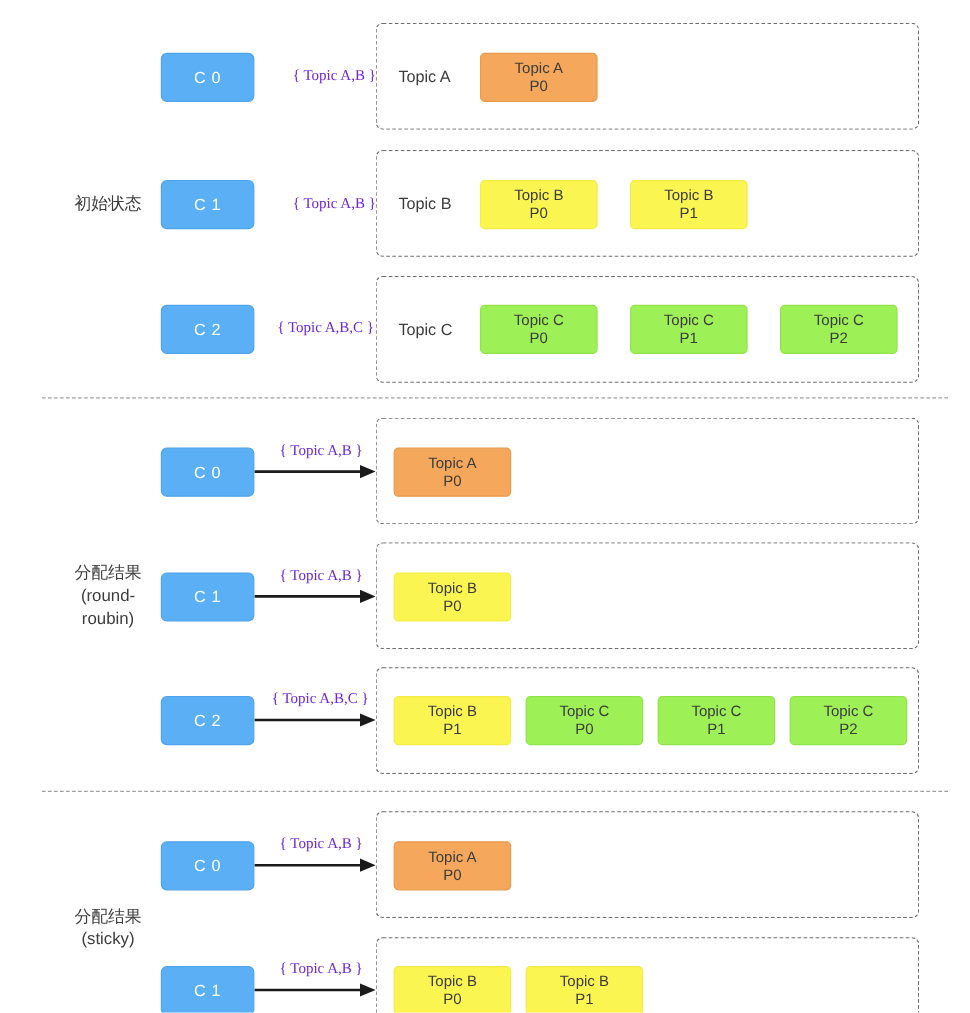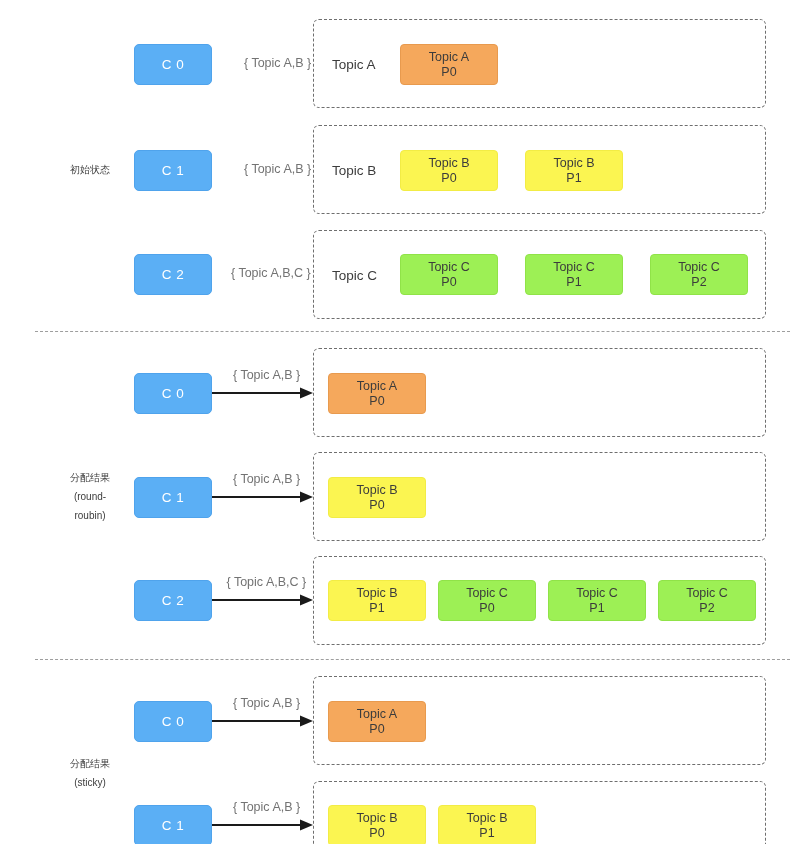--- a/index.html
+++ b/index.html
@@ -27,21 +27,21 @@
     width: 755px;
     height: 0;
     border-top: 1.5px dashed #9e9e9e;
   }
 
   
   .section-label {
     position: absolute;
     width: 110px;
     text-align: center;
-    font-size: 10px;
+    font-size: 14px;
     line-height: 19px;
     color: #3c3c3c;
     white-space: pre-line;
   }
 
   
   .consumer {
     position: absolute;
     width: 78px;
     height: 41px;
@@ -54,22 +54,23 @@
     justify-content: center;
     font-size: 13.5px;
     color: #ffffff;
     letter-spacing: 0.5px;
   }
 
   
   .sub-label {
     position: absolute;
     font-size: 12.5px;
-    color: #737373;
+    color: #6d28d9;
     white-space: nowrap;
+    font-family: Liberation Serif, serif;
   }
 
   
   .arrow {
     position: absolute;
     height: 14px;
   }
 
   
   .topic-box {

